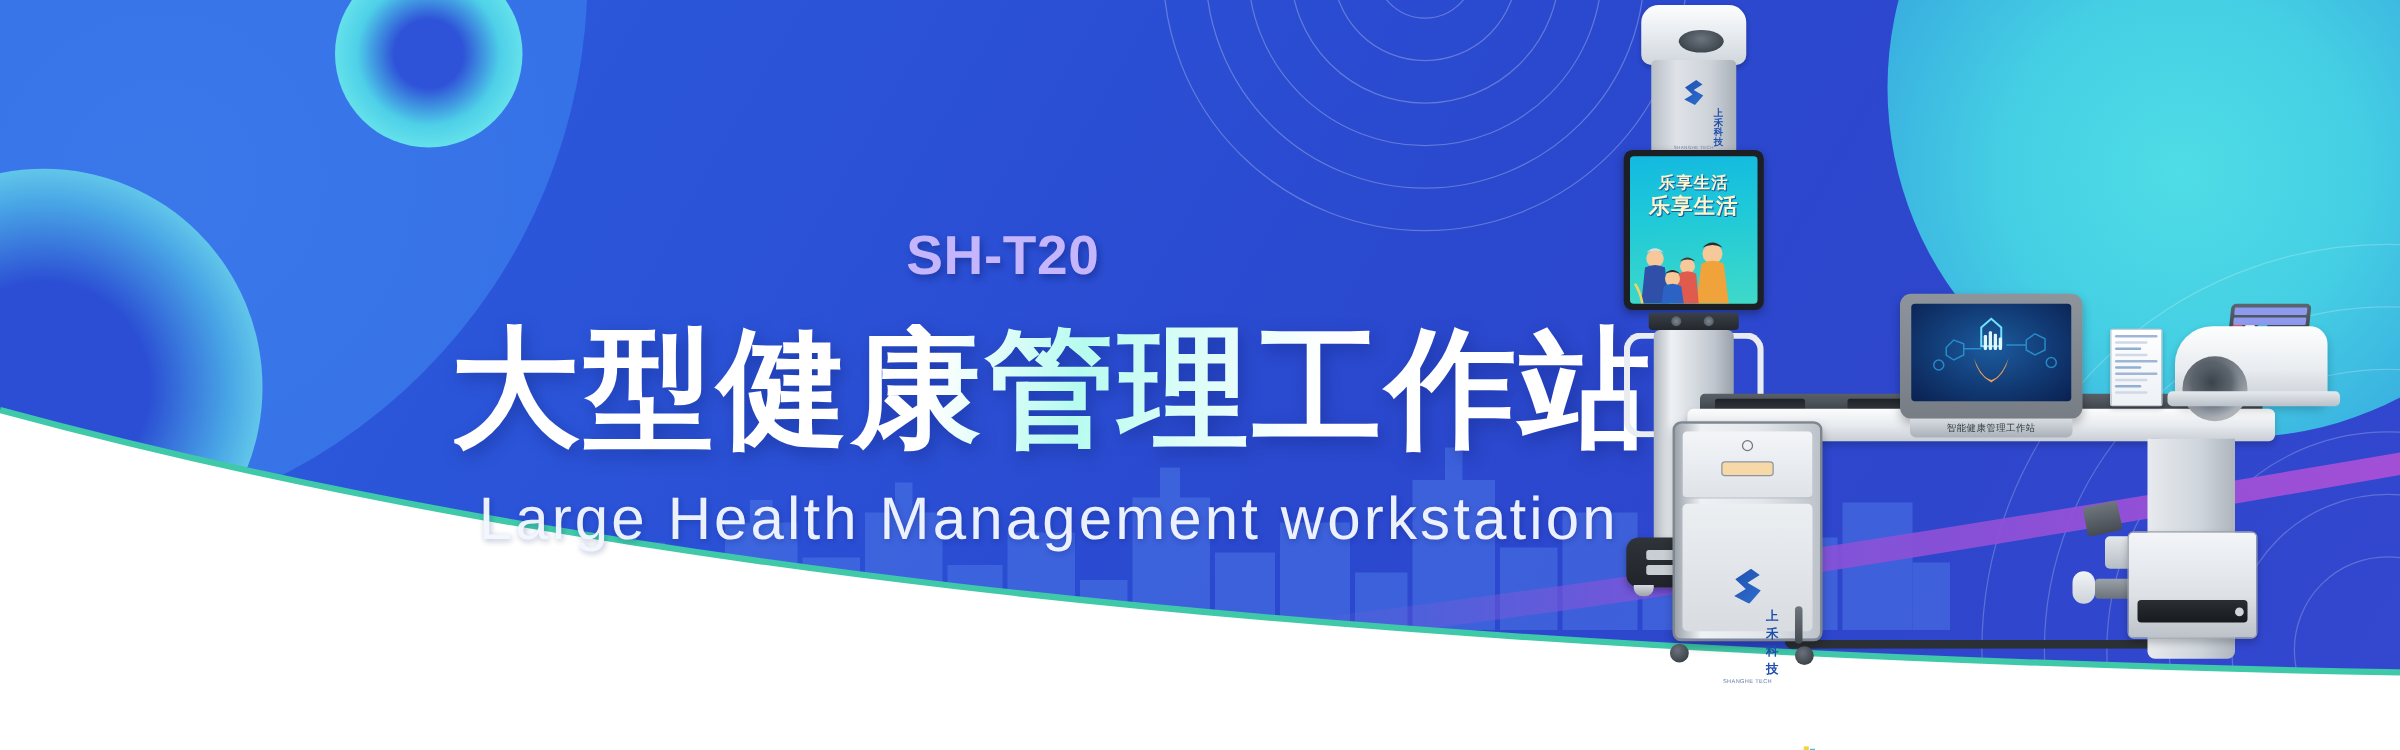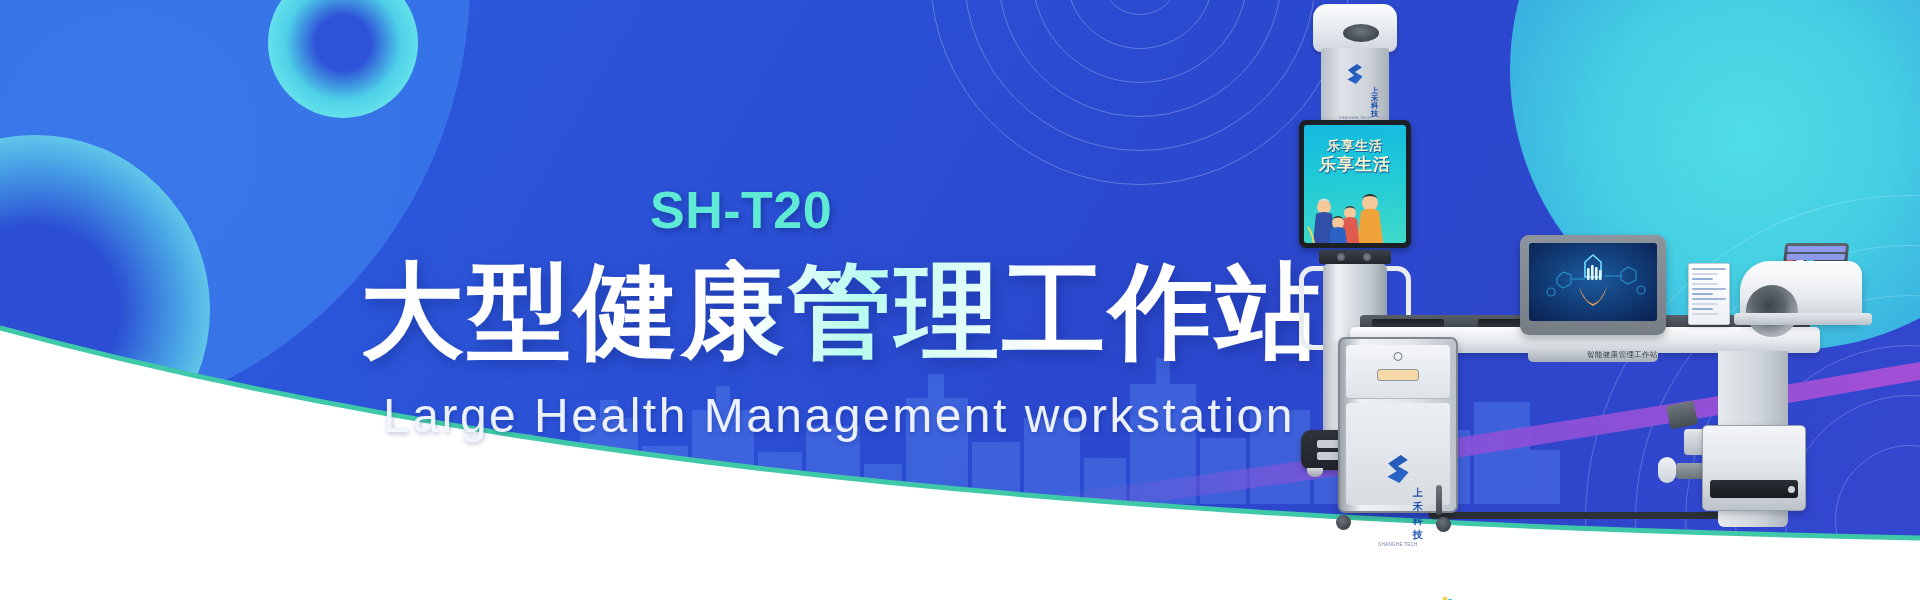--- a/index.html
+++ b/index.html
@@ -70,23 +70,23 @@
 
   
   .purple-sweep { position:absolute; right:0; bottom:0; width:900px; height:330px; overflow:hidden; }
 
   
   .wave { position:absolute; left:0; bottom:0; width:1920px; height:330px; }
 
   
   .copy { position:absolute; left:0; top:0; width:1920px; height:600px; }
   .model-code {
-    position:absolute; left:650px; top:180px;
-    font-size:52px; font-weight:bold; letter-spacing:0.5px;
-    color:#5eead4;
+    position:absolute; left:725px; top:180px;
+    font-size:44px; font-weight:bold; letter-spacing:0.5px;
+    color:#c4b5fd;
     text-shadow:2px 3px 6px rgba(10,30,110,.45);
   }
   .headline {
     position:absolute; left:336px; top:259px;
     font-size:104px; font-weight:bold; letter-spacing:3px;
     line-height:1;
     background:linear-gradient(100deg,#ffffff 0%,#ffffff 40%,#b6fbef 52%,#d7fdf6 60%,#ffffff 72%,#ffffff 100%);
     -webkit-background-clip:text; background-clip:text;
     color:transparent; -webkit-text-fill-color:transparent;
     filter:drop-shadow(3px 5px 7px rgba(10,30,110,.38));
@@ -253,24 +253,24 @@
     position:absolute; inset:0;
     background:linear-gradient(180deg,#8d949c 0%,#767d85 100%);
     border-radius:9px; padding:8px 9px 14px;
     box-shadow:0 4px 8px rgba(0,0,0,.26);
   }
   .mon-screen {
     width:100%; height:100%; border-radius:3px; overflow:hidden; position:relative;
     background:radial-gradient(ellipse at 50% 45%,#1c5c9e 0%,#113a74 55%,#0a2050 100%);
   }
   .mon-stand {
-    position:absolute; left:8px; top:112px; width:130px; height:15px;
+    position:absolute; left:8px; top:100px; width:130px; height:15px;
     background:linear-gradient(180deg,#d8dce1,#a9b0b8);
     border-radius:0 0 5px 5px;
-    display:flex; align-items:center; justify-content:flex-end;font-family:Liberation Mono, monospace;
+    display:flex; align-items:center; justify-content:center;font-family:Liberation Mono, monospace;
   }
   .mon-label { font-size:7.5px; color:#2e3942; letter-spacing:.4px; white-space:nowrap; }
 
   
   .leaflet {
     position:absolute; left:338px; top:-22px; width:42px; height:62px;
     background:linear-gradient(180deg,#ffffff,#eef1f5);
     border:1px solid #c6cdd5; border-radius:2px;
     box-shadow:0 2px 4px rgba(0,0,0,.2);
     overflow:hidden; padding:4px 3px;

